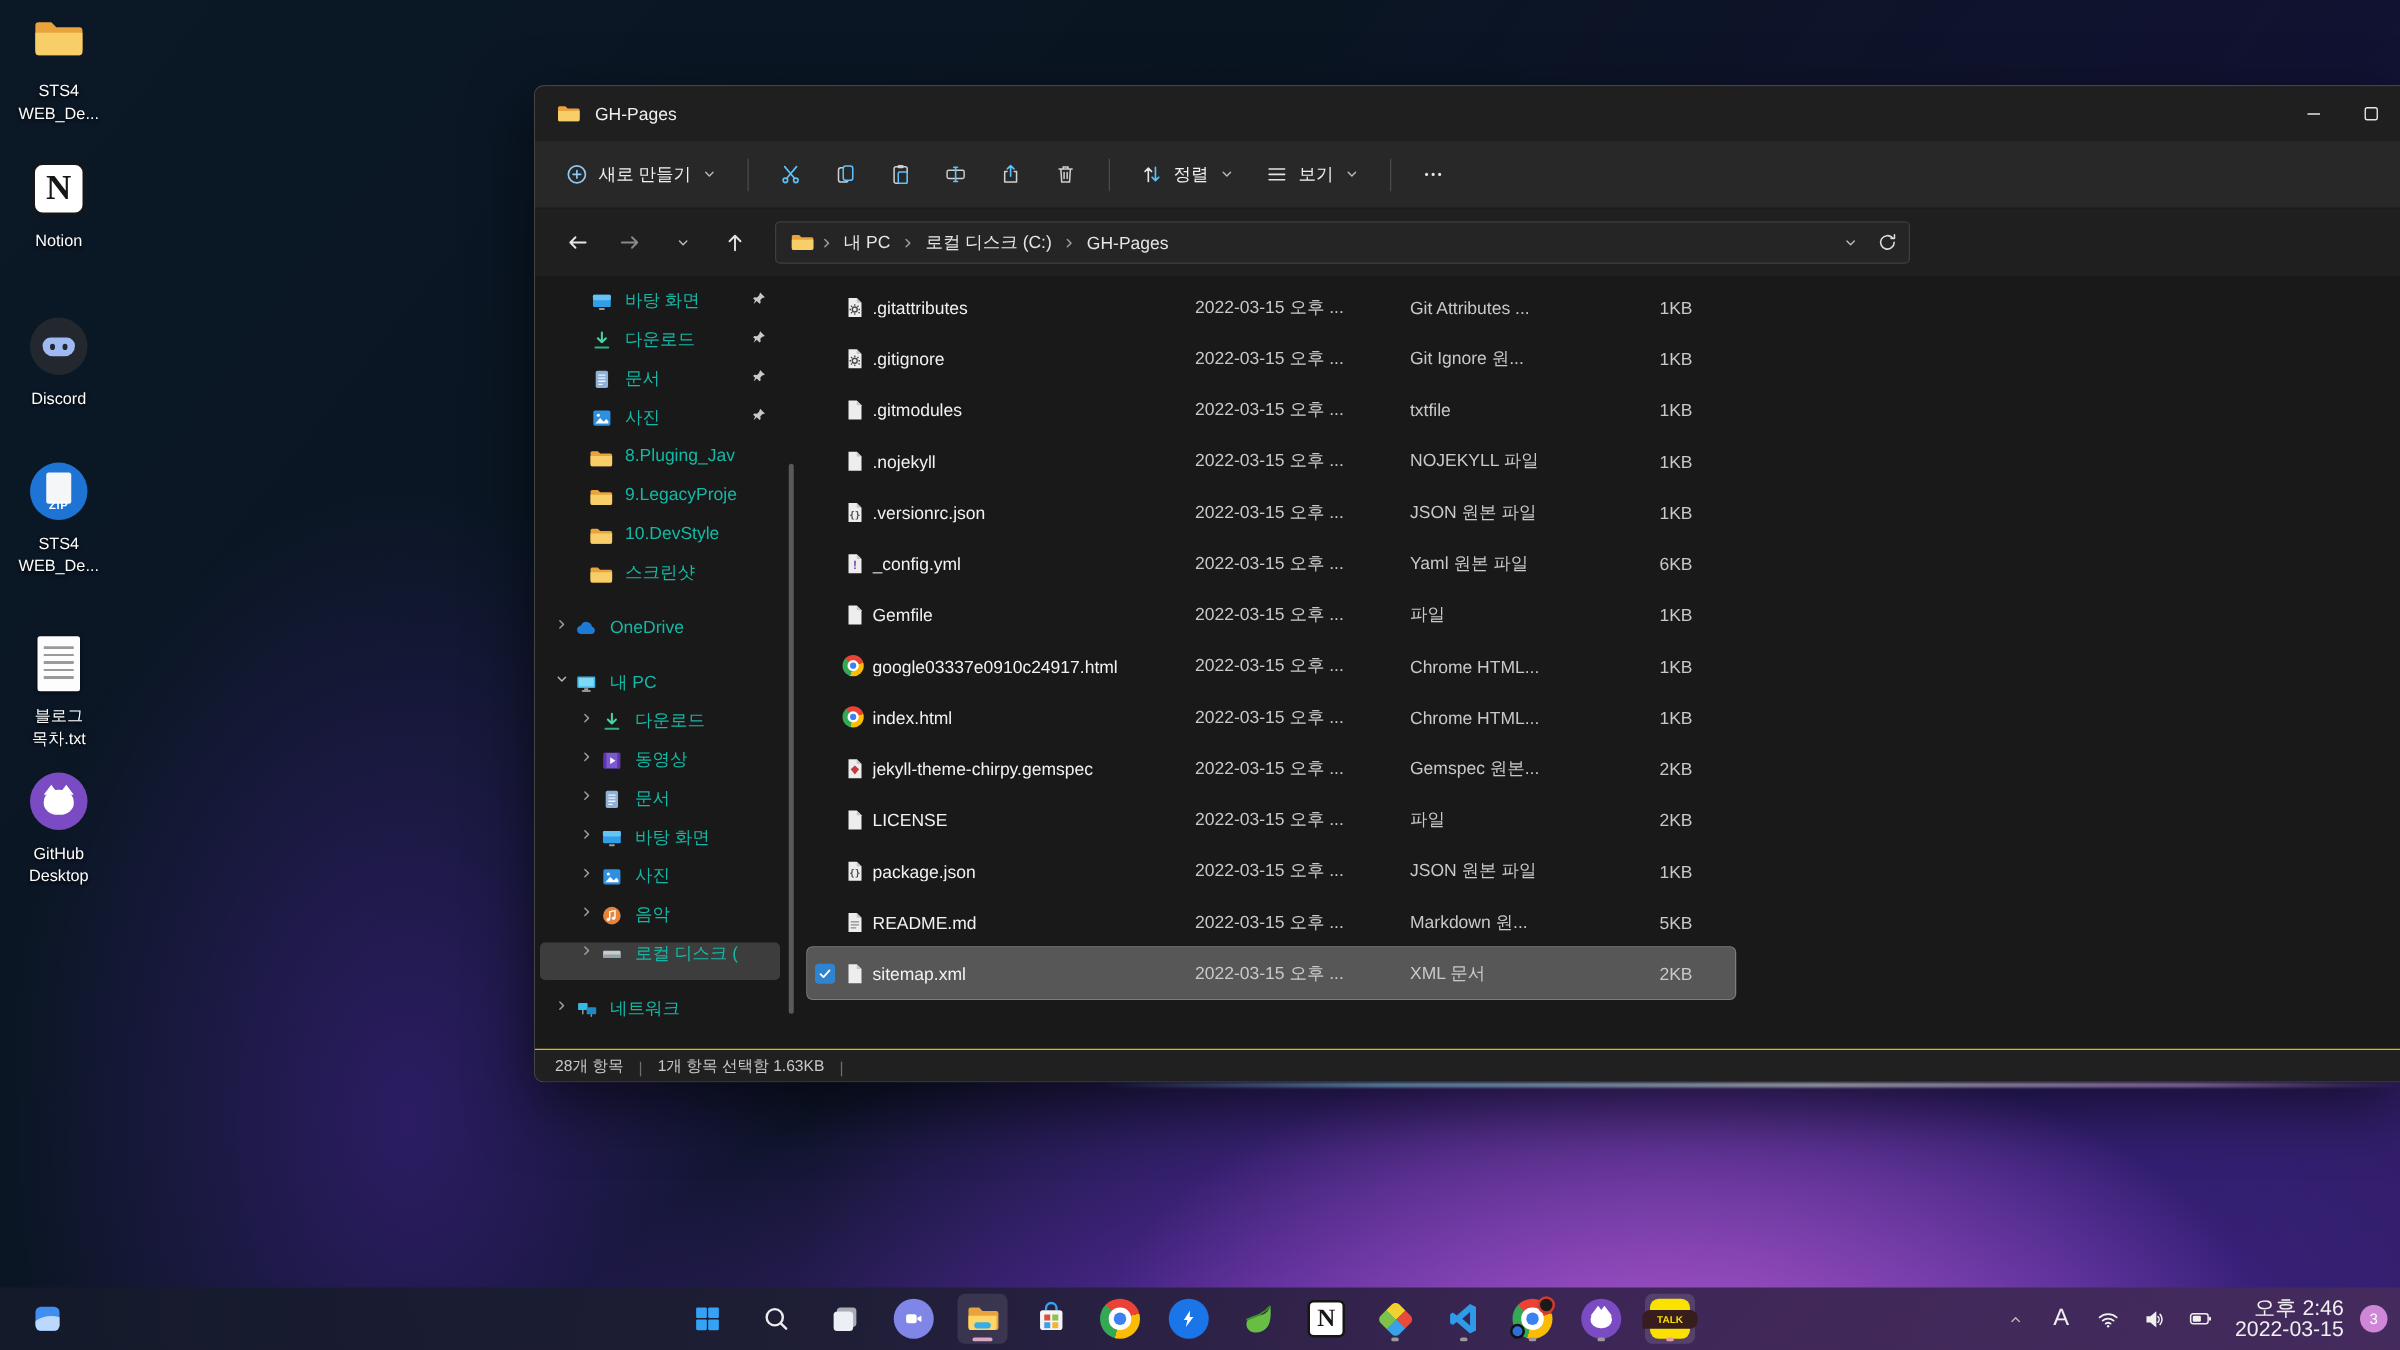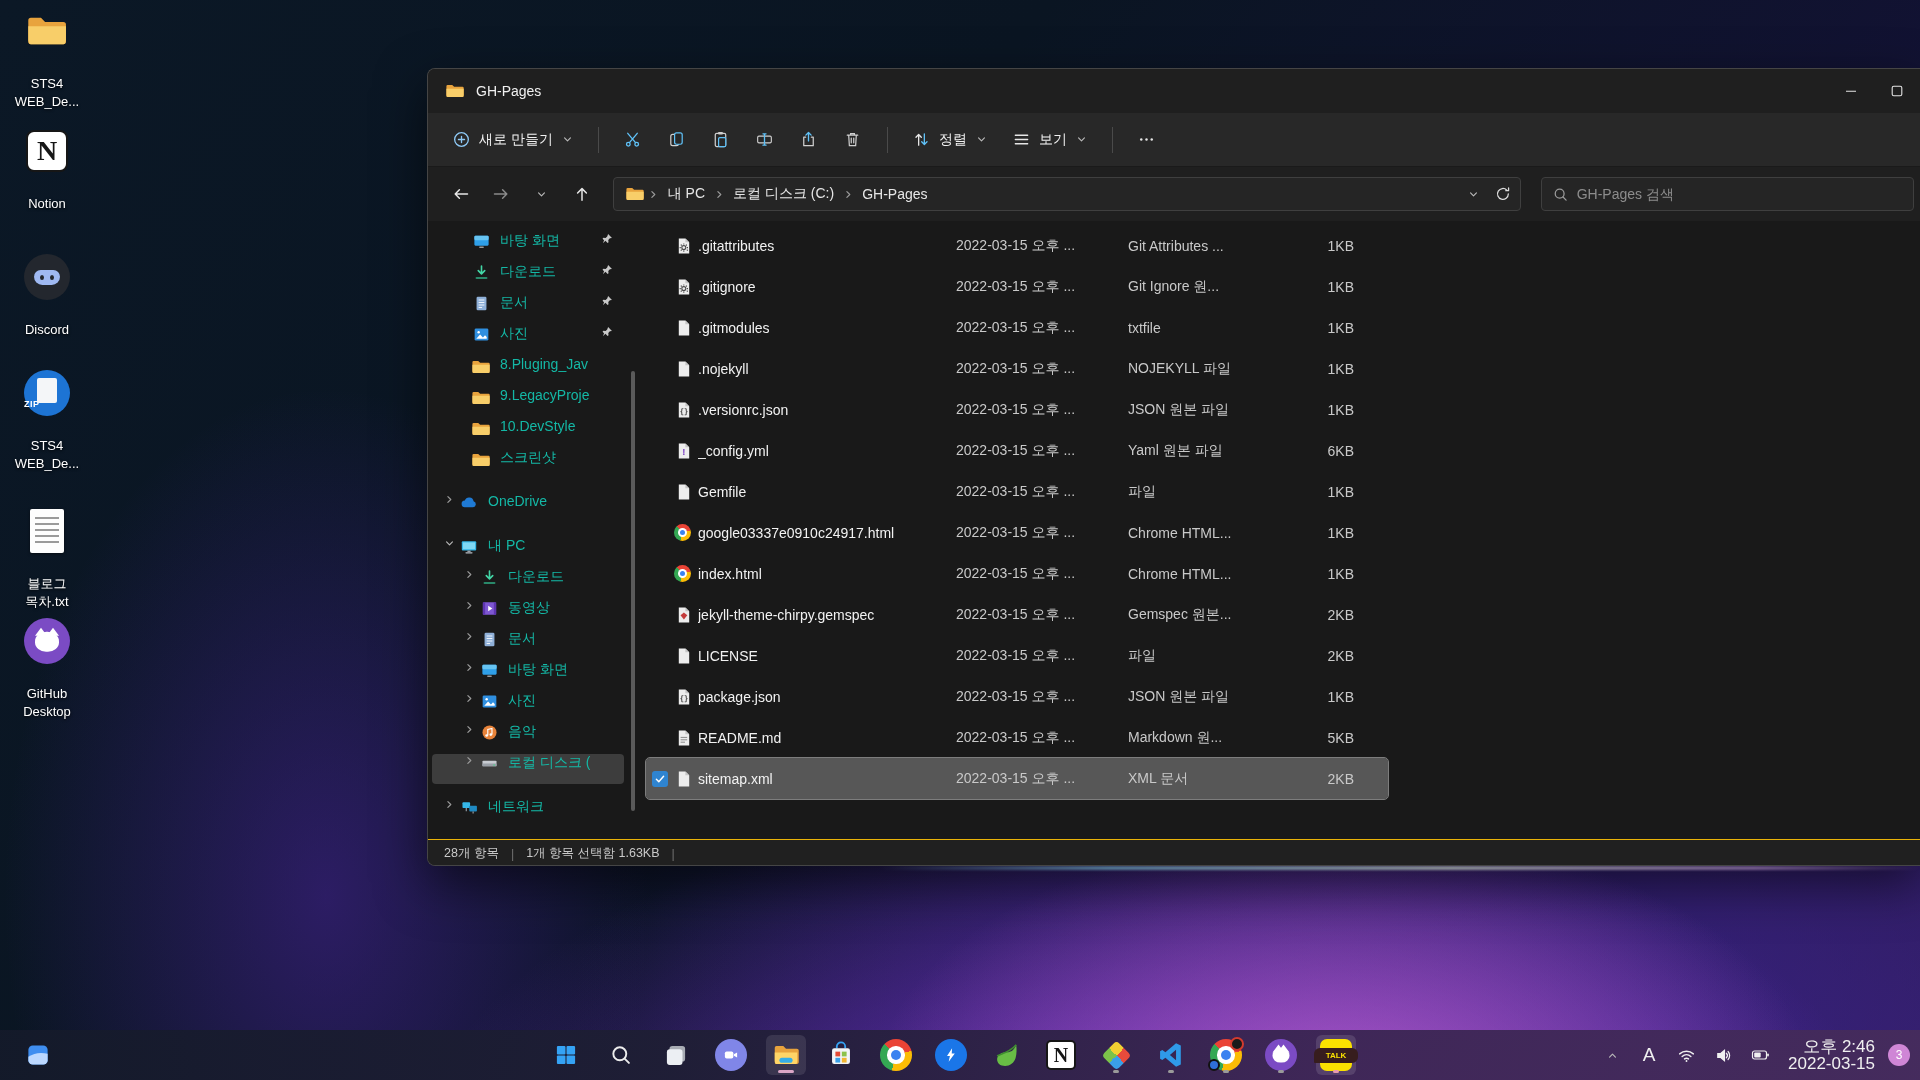--- a/index.html
+++ b/index.html
@@ -14,30 +14,30 @@
       radial-gradient(1500px 900px at 86% 96%, rgba(70,40,160,.62), transparent 72%),
       radial-gradient(520px 820px at 17% 83%, rgba(86,38,180,.45), transparent 62%),
       linear-gradient(128deg, #0b1826 0%, #0a1522 38%, #121233 72%, #271847 100%);
   }
   .streak{ position:absolute; left:880px; top:866px; width:1040px; height:4px; filter:blur(1px); opacity:.95;
     background:linear-gradient(90deg, rgba(130,200,255,0), #8fd0ff 22%, #eef9ff 55%, #c9a0f0 84%, rgba(190,150,240,0)); }
 
   
   .dicon{ position:absolute; left:2px; width:90px; display:flex; flex-direction:column; align-items:center; cursor:default; }
   .dicon .dimg{ height:50px; display:flex; align-items:center; justify-content:center; }
-  .dicon .dlabel{ margin-top:19px; font-size:13px; line-height:18px; color:#fff; text-align:center; text-shadow:0 1px 3px rgba(0,0,0,.9); }
+  .dicon .dlabel{ margin-top:8px; font-size:13px; line-height:18px; color:#fff; text-align:center; text-shadow:0 1px 3px rgba(0,0,0,.9); }
 
   .notionic{ display:flex; align-items:center; justify-content:center; width:42px; height:42px; background:#fff; border:2px solid #161616; border-radius:8px; color:#161616; font-family:"Liberation Serif",serif; font-weight:bold; font-size:28px; }
   .discic{ position:relative; width:46px; height:46px; border-radius:50%; background:#23272e; }
   .discic .dface{ position:absolute; left:10px; top:16px; width:26px; height:15px; background:#9fb9f2; border-radius:8px 8px 10px 10px; }
   .discic .dface::before,.discic .dface::after{ content:""; position:absolute; top:5px; width:4px; height:5px; background:#23272e; border-radius:50%; }
   .discic .dface::before{ left:6px; } .discic .dface::after{ right:6px; }
   .zipic{ position:relative; width:46px; height:46px; border-radius:50%; background:#1d74d4; }
   .zipic i{ position:absolute; left:13px; top:8px; width:20px; height:25px; background:#f4f6f8; border-radius:2px; }
-  .zipic b{ position:absolute; left:0; right:0; bottom:7px; text-align:left; font-size:9px; color:#fff; letter-spacing:.5px; }
+  .zipic b{ position:absolute; left:0; right:0; bottom:7px; text-align:center; font-size:9px; color:#fff; letter-spacing:.5px; }
   .ghic{ position:relative; width:46px; height:46px; border-radius:50%; background:#7b4bc4; }
   .ghic.small{ width:32px; height:32px; }
   .ghic .ghead{ position:absolute; left:50%; top:50%; transform:translate(-50%,-46%); width:24px; height:20px; background:#fff; border-radius:48% 48% 46% 46%; }
   .ghic.small .ghead{ width:17px; height:14px; }
   .ghic .ghead::before,.ghic .ghead::after{ content:""; position:absolute; top:-4px; border-left:6px solid transparent; border-right:6px solid transparent; border-bottom:8px solid #fff; }
   .ghic .ghead::before{ left:0; } .ghic .ghead::after{ right:0; }
   .txtpage{ position:relative; width:34px; height:44px; background:#fdfdfd; border-radius:2px; box-shadow:0 1px 3px rgba(0,0,0,.5); }
   .txtpage::before{ content:""; position:absolute; left:5px; right:5px; top:8px; height:28px;
     background:repeating-linear-gradient(#9a9a9a 0 2px, transparent 2px 6px); }
 
@@ -397,29 +397,20 @@
               <path d="M5.5 7.5L10 12l4.5-4.5"></path>
             </svg>
           </span>
         <span class="ic">
             <svg width="18" height="18" viewBox="0 0 20 20" fill="none" stroke="#dcdcdc" stroke-width="1.4" stroke-linecap="round" stroke-linejoin="round">
               <path d="M15.9 9.9a6 6 0 1 1-1.7-4.2"></path>
               <path d="M16.2 3.2v3.1h-3.1"></path>
             </svg>
           </span>
       </span>
-    </div>
-    <div class="searchbox">
-      <span class="ic">
-          <svg width="17" height="17" viewBox="0 0 20 20" fill="none" stroke="#9a9a9a" stroke-width="1.5" stroke-linecap="round">
-            <circle cx="9" cy="9" r="5.2"></circle>
-            <path d="M13 13l3.6 3.6"></path>
-          </svg>
-        </span>
-      <input placeholder="GH-Pages 검색" style="">
     </div>
   </div>
 
   <div class="main">
     <div class="sidebar" id="sidebar">
         <div class="sbrow quick">
           <span class="sbic">
             <svg width="19" height="19" viewBox="0 0 20 20">
               <rect x="2.5" y="4" width="15" height="10.4" rx="1.2" fill="#2f9fe8"></rect>
               <rect x="2.5" y="4" width="15" height="4.6" rx="1.2" fill="#66c4f2"></rect>

